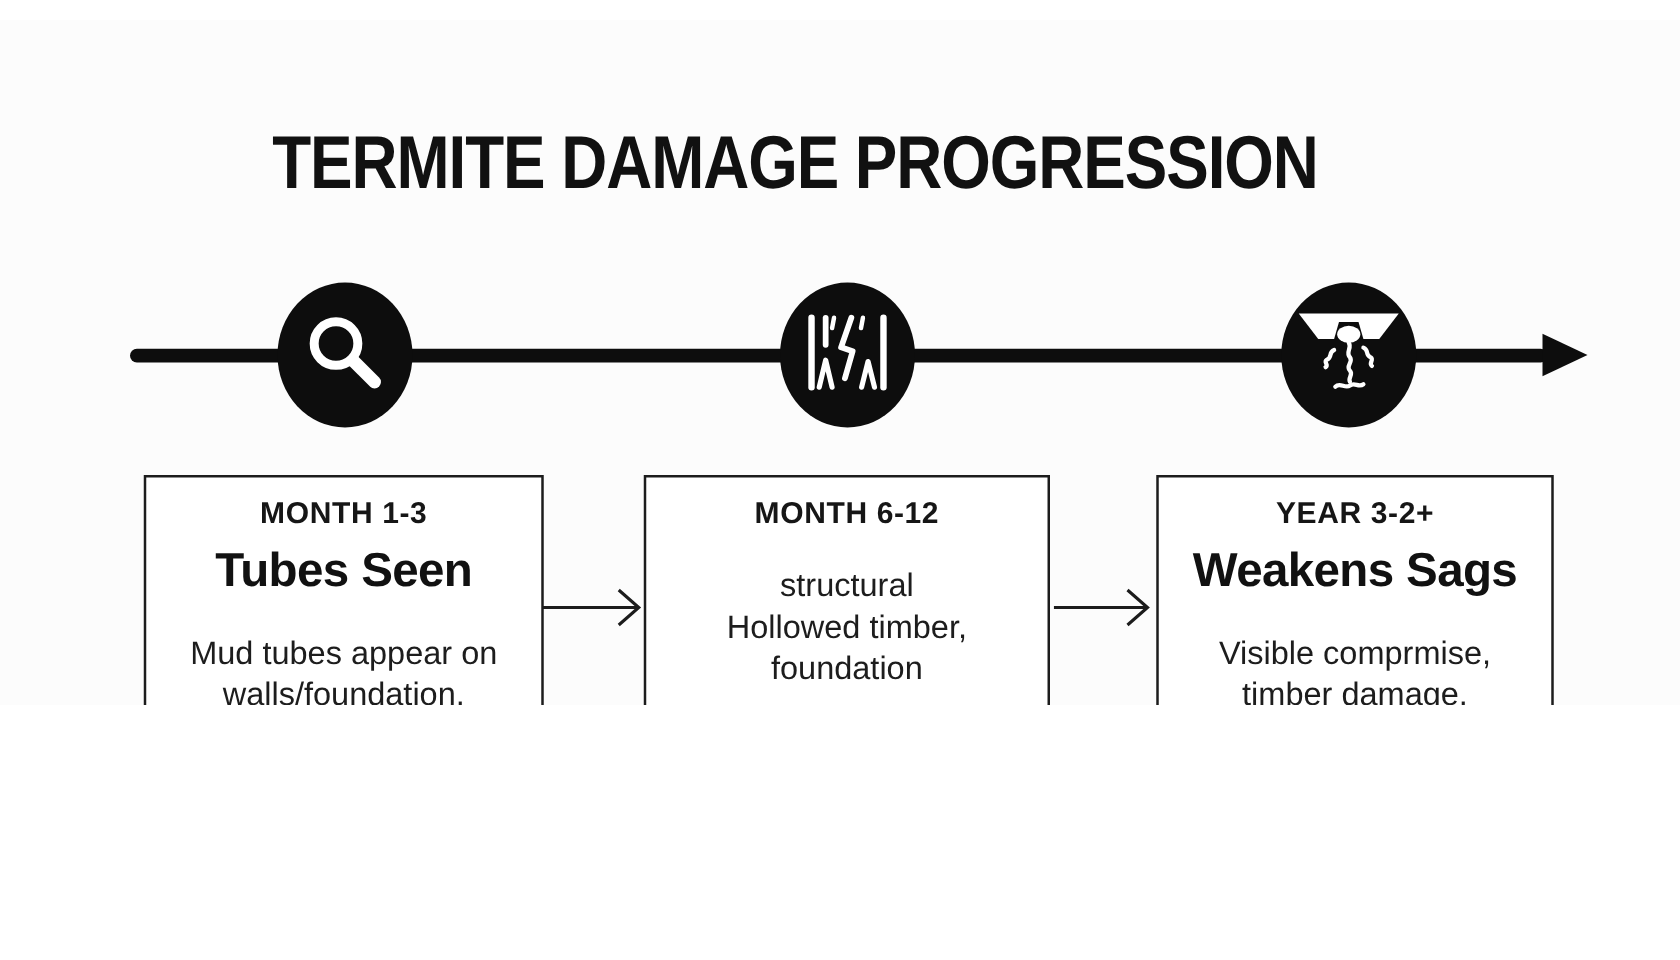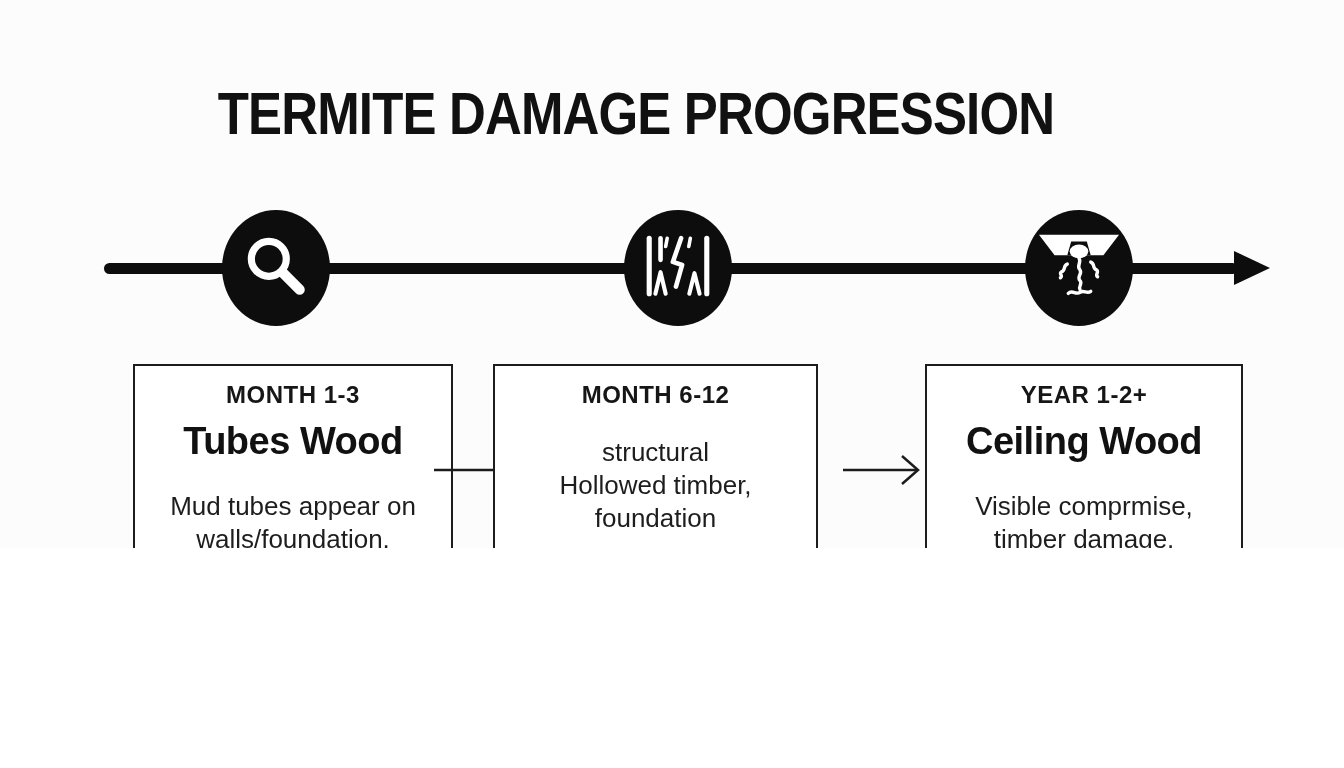--- a/index.html
+++ b/index.html
@@ -4,20 +4,21 @@
 <style>
   html, body { margin: 0; padding: 0; background: #ffffff; }
   .canvas {
     position: relative;
     width: 1344px;
     height: 548px;
     background: #fcfcfc;
     overflow: hidden;
     font-family: "Liberation Sans", sans-serif;
     color: #0d0d0d;
+    margin-top: 16px;
   }
 
   
   .diagram-title {
     position: absolute;
     top: 84px;
     left: 636px;
     transform: translateX(-50%) scaleX(0.85);
     transform-origin: center;
     white-space: nowrap;
@@ -65,22 +66,22 @@
   
   .card {
     position: absolute;
     top: 364px;
     height: 231px;
     background: #ffffff;
     border: 2px solid #1c1c1c;
     box-sizing: border-box;
     text-align: center;
   }
-  .card-1 { left: 133px; width: 320px; }
-  .card-2 { left: 493px; width: 325px; }
+  .card-1 { left: 115px; width: 320px; }
+  .card-2 { left: 515px; width: 325px; }
   .card-3 { left: 925px; width: 318px; }
 
   .period {
     margin-top: 14px;
     font-size: 24px;
     line-height: 30px;
     font-weight: bold;
     letter-spacing: 0.5px;
     color: #161616;
   }
@@ -151,21 +152,21 @@
           <path d="M-12,-2 C-17,0 -13,4 -18,6 C-21,8 -16,10 -19,12"></path>
           <path d="M12,-4 C17,-2 13,2 18,4 C21,6 16,9 19,11"></path>
           <path d="M-11,28 C-7,24 -3,30 1,27 C5,24 8,29 12,26"></path>
         </g>
       </svg>
     </span>
   </div>
 
   <div class="card card-1">
     <div class="period">MONTH 1-3</div>
-    <div class="heading">Tubes Wood</div>
+    <div class="heading">Tubes Seen</div>
     <div class="desc">
       <div>Mud tubes appear on</div>
       <div>walls/foundation.</div>
     </div>
   </div>
 
   <div class="connector connector-1">
     <svg width="86" height="44" viewBox="0 0 86 44">
       <line x1="0" y1="22" x2="76" y2="22" stroke="#1c1c1c" stroke-width="2.5"></line>
       <path d="M61,8 L77,22 L61,36" fill="none" stroke="#1c1c1c" stroke-width="2.5"></path>
@@ -182,21 +183,21 @@
   </div>
 
   <div class="connector connector-2">
     <svg width="84" height="44" viewBox="0 0 84 44">
       <line x1="0" y1="22" x2="74" y2="22" stroke="#1c1c1c" stroke-width="2.5"></line>
       <path d="M59,8 L75,22 L59,36" fill="none" stroke="#1c1c1c" stroke-width="2.5"></path>
     </svg>
   </div>
 
   <div class="card card-3">
-    <div class="period">YEAR 1-2+</div>
-    <div class="heading">Ceiling Wood</div>
+    <div class="period">YEAR 3-2+</div>
+    <div class="heading">Weakens Sags</div>
     <div class="desc">
       <div>Visible comprmise,</div>
       <div>timber damage.</div>
     </div>
   </div>
 
 </div>
 
 </body></html>

